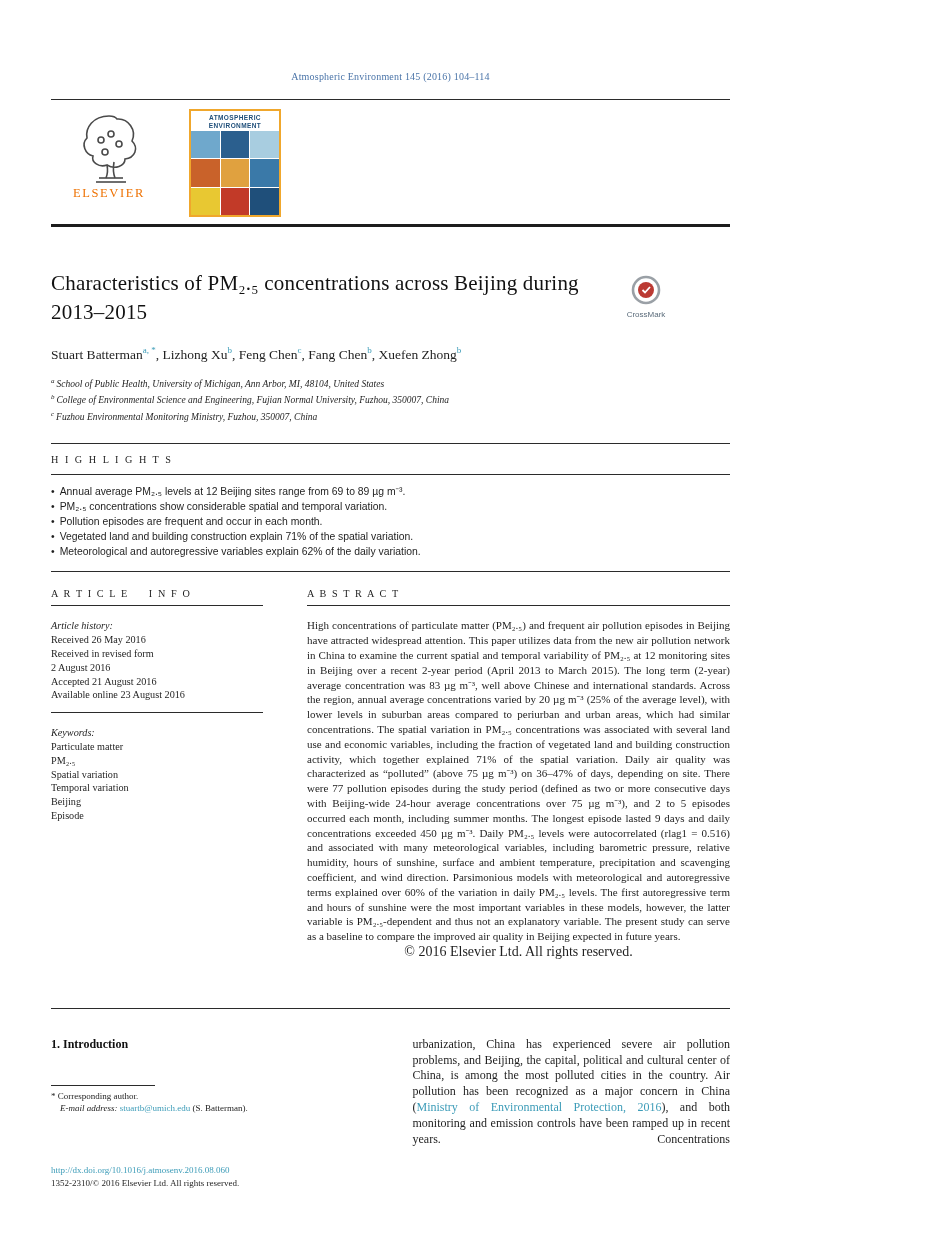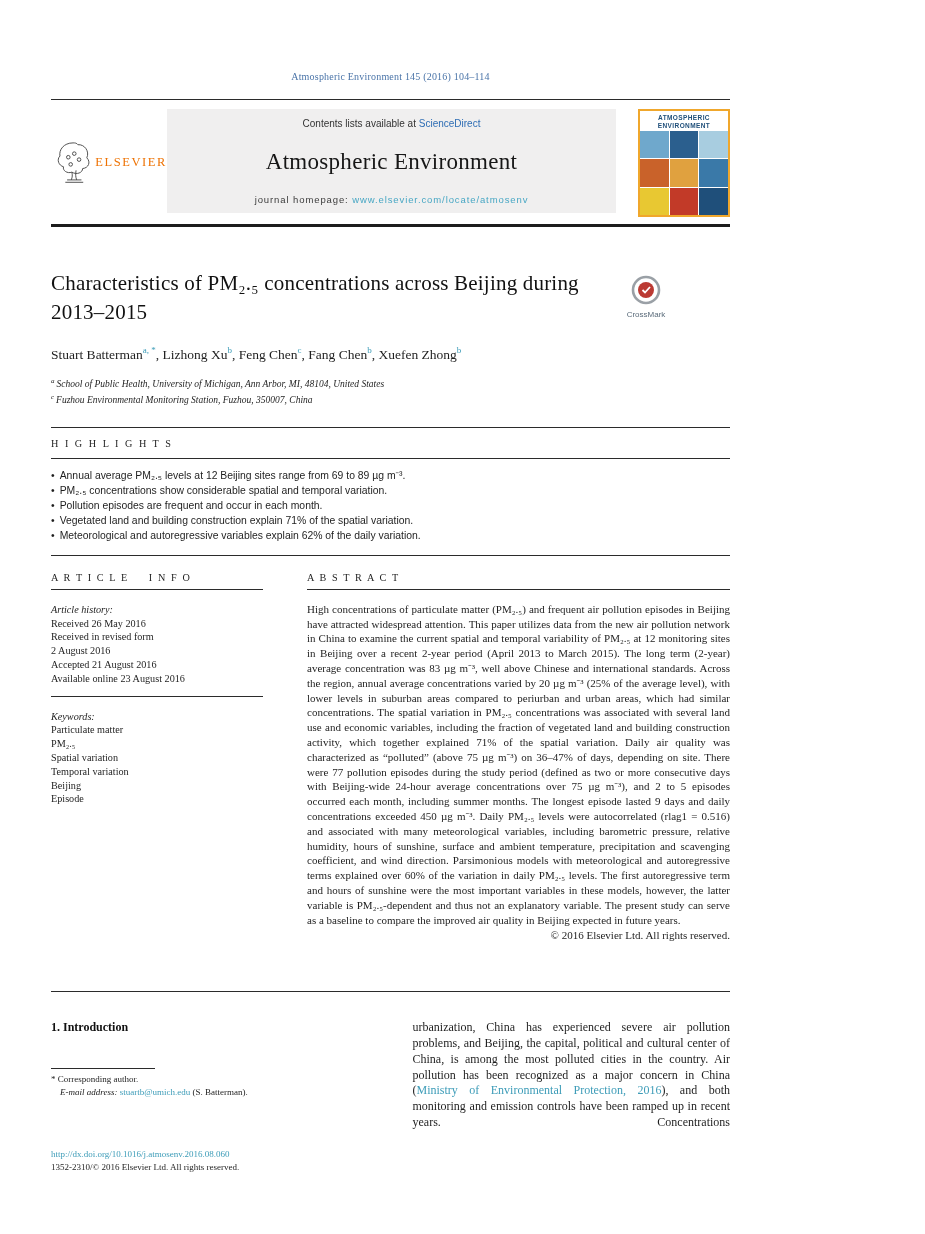--- a/index.html
+++ b/index.html
@@ -30,21 +30,21 @@
   .rule.hl-top { margin-top: 19px; }
   .rule.hl-mid { margin-top: 9px; }
   .rule.hl-bottom { margin-top: 12px; }
   .rule.front-bottom { margin-top: 48px; }
   .col-rule { border: 0; border-top: 1px solid #2b2b2b; height: 0; margin-top: 6px; }
   .col-rule.keywords-rule { margin-top: 10px; }
 
   
   .masthead { display: flex; margin-top: 9px; height: 104px; align-items: stretch; }
   .publisher {
-    width: 116px; display: flex; flex-direction: row;
+    width: 116px; display: flex; flex-direction: column;
     align-items: center; justify-content: flex-start; padding-top: 2px;
   }
   .elsevier-word {
     color: #ee7203; font-size: 12.5px; letter-spacing: 1.6px;
     margin-top: 1px; white-space: nowrap;
   }
   .mast-center {
     flex: 1; background: #f0efef; text-align: center;
     display: flex; flex-direction: column; justify-content: space-between;
     padding: 9px 0 8px 0;
@@ -109,21 +109,21 @@
   .front-row { display: flex; margin-top: 16px; }
   .info-col { width: 212px; margin-right: 44px; flex-shrink: 0; }
   .abs-col { flex: 1; }
   .sec-heading { font-size: 10.2px; letter-spacing: 1.6px; color: #1e1e1e; }
   .info-label { margin-top: 13px; font-style: italic; font-size: 10.2px; line-height: 13.8px; }
   .info-line { font-size: 10.2px; line-height: 13.8px; }
   .abstract-text {
     margin: 12px 0 0 0; font-size: 11px; line-height: 14.8px;
     text-align: justify; color: #1e1e1e;
   }
-  .abstract-copyright { text-align: right; font-size: 11px; line-height: 14.8px; margin-top: 1px; }
+  .abstract-copyright { text-align: center; font-size: 14px; line-height: 14.8px; margin-top: 1px; }
 
   
   .body-row { display: flex; margin-top: 28px; }
   .body-col { width: 396px; }
   .body-col.left { margin-right: 44px; }
   .intro-heading { margin: 0; font-size: 12px; font-weight: bold; color: #111111; }
   .body-text {
     margin: 0; font-size: 12px; line-height: 15.8px; text-align: justify; color: #1e1e1e;
   }
   .body-text.indent-first { margin-top: 19px; text-indent: 14px; text-align-last: justify; }
@@ -162,25 +162,20 @@
             <path d="M24 71 L54 71"></path>
             <circle cx="29" cy="29" r="3"></circle>
             <circle cx="39" cy="23" r="3"></circle>
             <circle cx="47" cy="33" r="3"></circle>
             <circle cx="33" cy="41" r="3"></circle>
           </g>
         </svg>
         <div class="elsevier-word">ELSEVIER</div>
       </div>
 
-      <div class="mast-center">
-        <div class="contents-line"><span>Contents lists available at </span><a class="sd-link">ScienceDirect</a></div>
-        <div class="journal-name">Atmospheric Environment</div>
-        <div class="homepage-line"><span>journal homepage: </span><a class="homepage-link">www.elsevier.com/locate/atmosenv</a></div>
-      </div>
 
       <div class="cover">
         <div class="cover-head">
           <div>ATMOSPHERIC</div>
           <div>ENVIRONMENT</div>
         </div>
         <div class="mosaic">
           <div class="m1"></div>
           <div class="m2"></div>
           <div class="m3"></div>
@@ -205,21 +200,22 @@
           <path d="M11.5 15 l2.5 2.5 l5 -5.5" stroke="#ffffff" stroke-width="1.8" fill="none"></path>
         </svg>
         <div class="cm-label">CrossMark</div>
       </div>
     </div>
 
     <div class="authors"><span>Stuart Batterman</span><sup class="asup">a, *</sup><span>, </span><span>Lizhong Xu</span><sup class="asup">b</sup><span>, </span><span>Feng Chen</span><sup class="asup">c</sup><span>, </span><span>Fang Chen</span><sup class="asup">b</sup><span>, </span><span>Xuefen Zhong</span><sup class="asup">b</sup></div>
 
     <div class="affiliations">
       <div><sup class="aff-sup">a</sup><span>School of Public Health, University of Michigan, Ann Arbor, MI, 48104, United States</span></div>
-      <div><sup class="aff-sup">c</sup><span>Fuzhou Environmental Monitoring Station, Fuzhou, 350007, China</span></div>
+      <div><sup class="aff-sup">b</sup><span>College of Environmental Science and Engineering, Fujian Normal University, Fuzhou, 350007, China</span></div>
+      <div><sup class="aff-sup">c</sup><span>Fuzhou Environmental Monitoring Ministry, Fuzhou, 350007, China</span></div>
     </div>
 
     <div class="rule hl-top"></div>
     <div class="hl-heading">H I G H L I G H T S</div>
     <div class="rule hl-mid"></div>
     <ul class="highlights">
       <li>Annual average PM₂.₅ levels at 12 Beijing sites range from 69 to 89 µg m⁻³.</li>
       <li>PM₂.₅ concentrations show considerable spatial and temporal variation.</li>
       <li>Pollution episodes are frequent and occur in each month.</li>
       <li>Vegetated land and building construction explain 71% of the spatial variation.</li>

